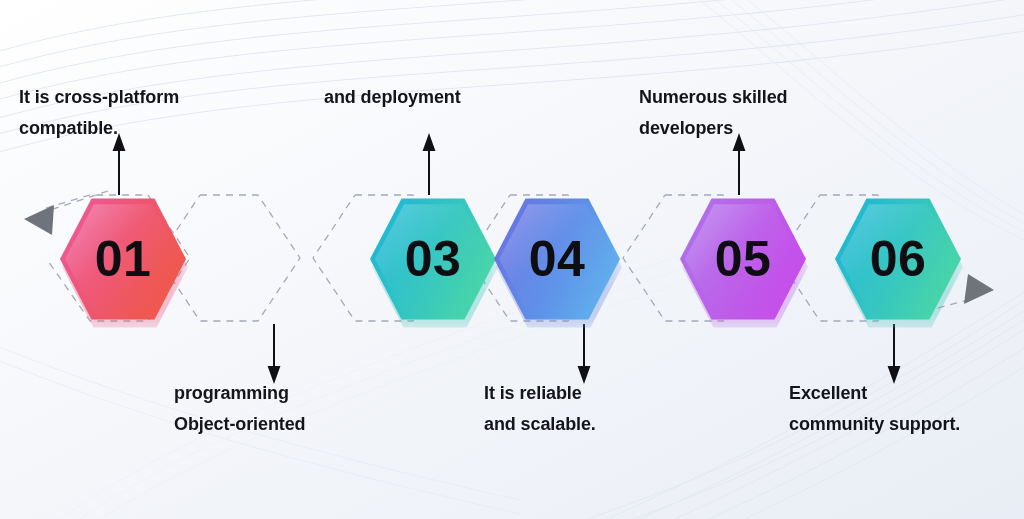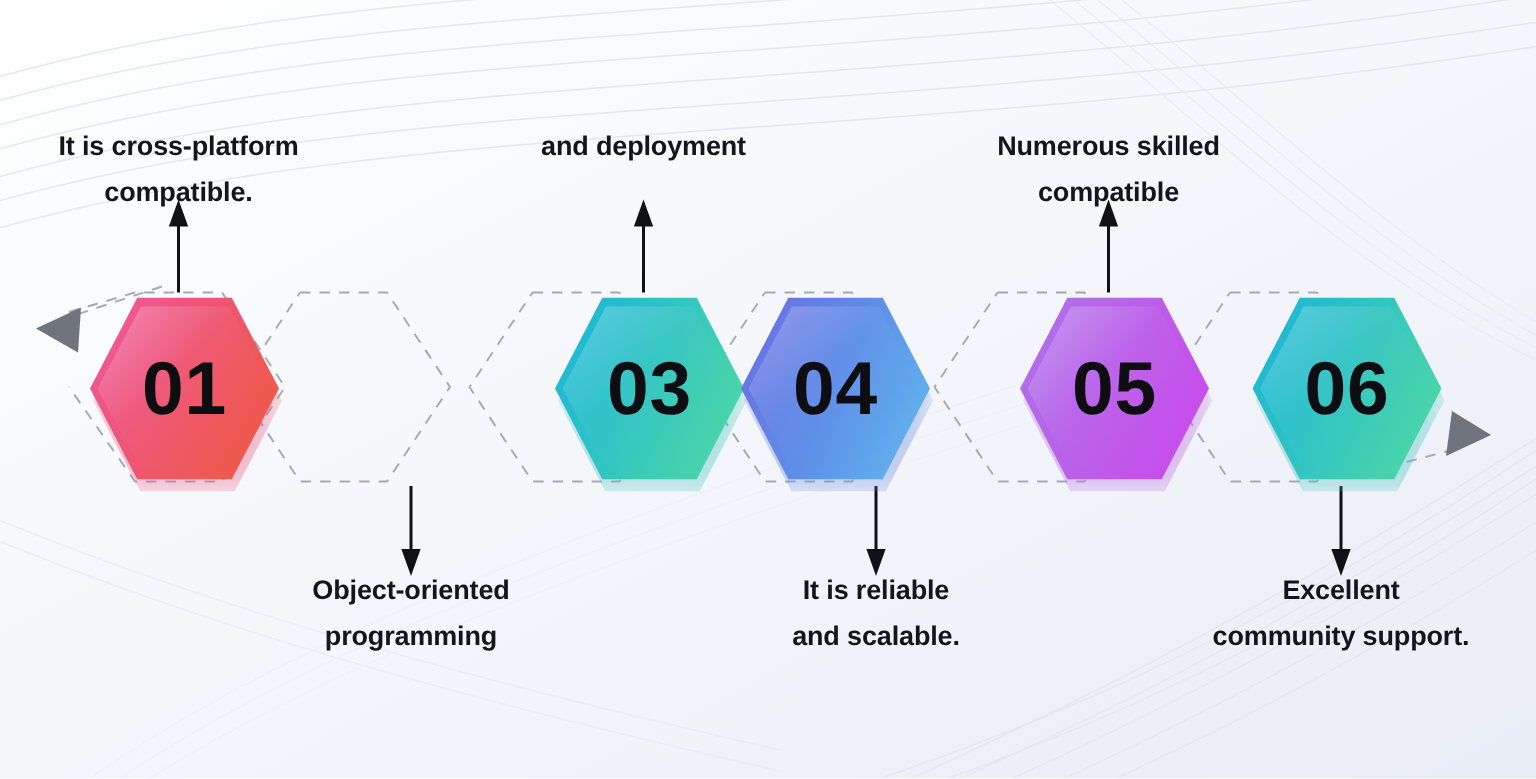--- a/index.html
+++ b/index.html
@@ -36,21 +36,20 @@
     letter-spacing:.5px;line-height:1;
   }
   .hexshadow{
     position:absolute;width:126px;height:126px;
     clip-path:polygon(25% 2%, 75% 2%, 100% 50%, 75% 98%, 25% 98%, 0% 50%);
     filter:blur(9px);opacity:.35;
   }
   
   .label{
     position:absolute;
-    text-align:center;
     font-size:18px;
     font-weight:bold;
     color:#14141b;
     line-height:1.70;
     letter-spacing:-0.1px;
     white-space:nowrap;
   }
   .label .ln{display:block;}
 </style>
 </head>
@@ -180,36 +179,36 @@
       <span class="hexnum">06</span>
     </div>
   </div>
 
   <div class="label" style="left:19px;top:82px;width:200px;">
     <span class="ln">It is cross-platform</span>
     <span class="ln">compatible.</span>
   </div>
 
   <div class="label" style="left:174px;top:378px;width:200px;">
+    <span class="ln">programming</span>
     <span class="ln">Object-oriented</span>
-    <span class="ln">programming</span>
   </div>
 
   <div class="label" style="left:324px;top:82px;width:210px;">
     <span class="ln">and deployment</span>
   </div>
 
   <div class="label" style="left:484px;top:378px;width:200px;">
     <span class="ln">It is reliable</span>
     <span class="ln">and scalable.</span>
   </div>
 
   <div class="label" style="left:639px;top:82px;width:200px;">
     <span class="ln">Numerous skilled</span>
-    <span class="ln">compatible</span>
+    <span class="ln">developers</span>
   </div>
 
   <div class="label" style="left:789px;top:378px;width:210px;">
     <span class="ln">Excellent</span>
     <span class="ln">community support.</span>
   </div>
 
 </div>
 
 </body></html>

